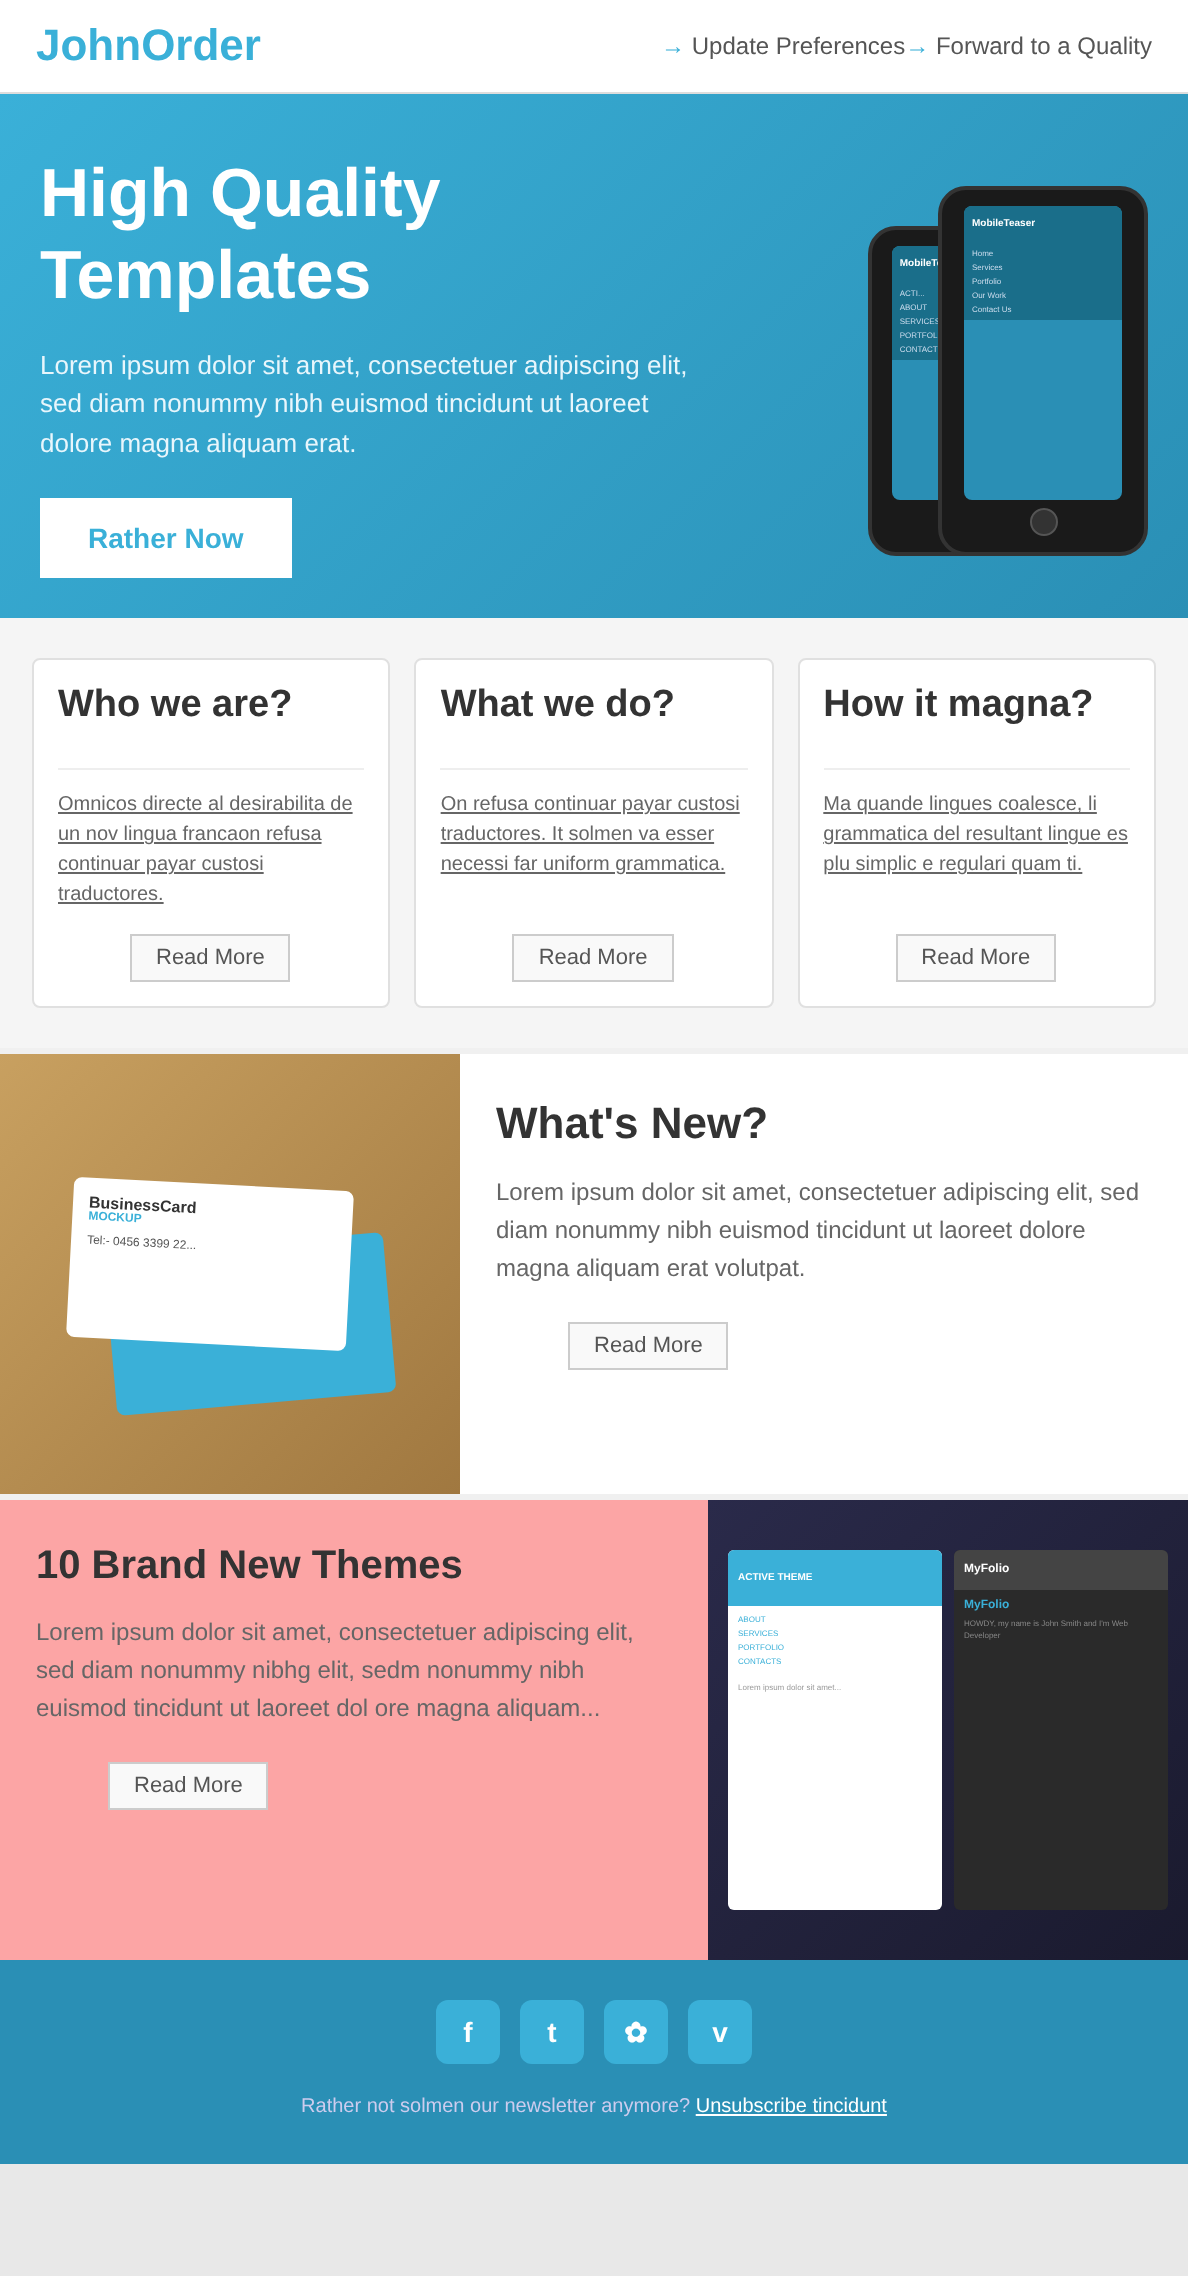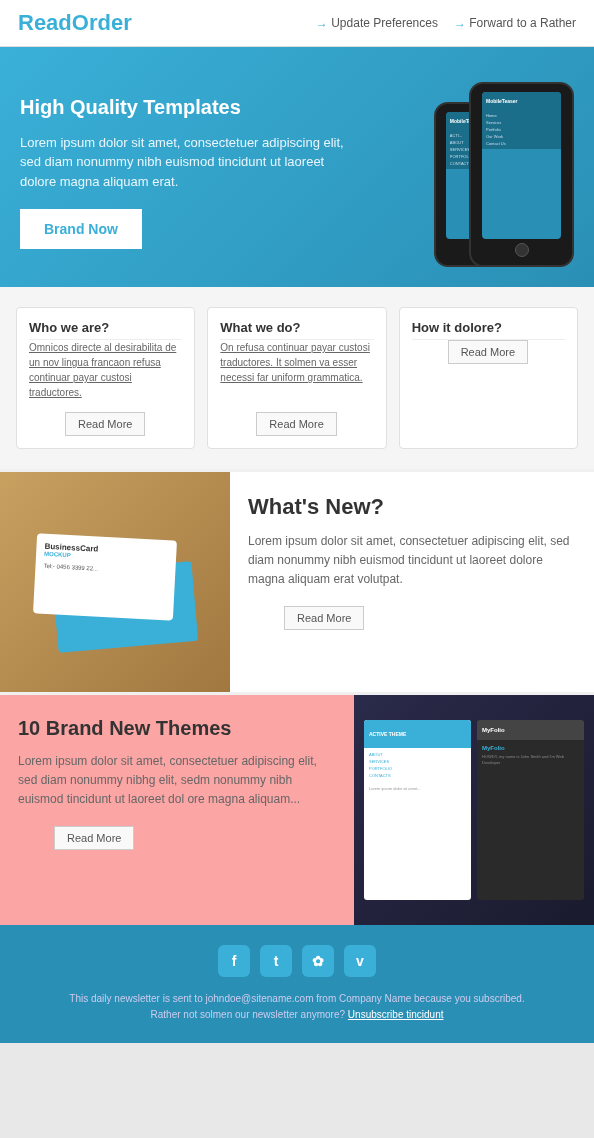--- a/index.html
+++ b/index.html
@@ -28,21 +28,20 @@
     .logo {
       font-size: 22px;
       font-weight: bold;
       color: #444;
     }
     .logo span {
       color: #3ab0d8;
     }
     .header-links {
       display: flex;
-      gap: 16px;
       font-size: 12px;
       align-items: flex-end;
     }
     .header-links a {
       color: #555;
       text-decoration: none;
     }
     .header-links a::before {
       content: '→ ';
       color: #3ab0d8;
@@ -56,21 +55,21 @@
       align-items: center;
       min-height: 240px;
       position: relative;
       overflow: hidden;
     }
     .hero-text {
       flex: 1;
       padding-right: 10px;
     }
     .hero-text h1 {
-      font-size: 20px;
+      font-size: 34px;
       font-weight: bold;
       color: #fff;
       margin-bottom: 14px;
       line-height: 1.2;
     }
     .hero-text p {
       font-size: 13px;
       color: #e8f6fc;
       margin-bottom: 18px;
       line-height: 1.5;
@@ -173,24 +172,25 @@
     .col-card {
       flex: 1;
       background: #fff;
       border: 1px solid #e0e0e0;
       border-radius: 4px;
       padding: 12px;
       display: flex;
       flex-direction: column;
     }
     .col-card h3 {
-      font-size: 13px;
+      font-size: 19px;
       font-weight: bold;
       color: #333;
-      padding-bottom: 4px;
+      margin-bottom: 10px;
+      padding-bottom: 20px;
       border-bottom: 1px solid #eee;
     }
     .col-card p {
       font-size: 10px;
       color: #666;
       line-height: 1.5;
       flex: 1;
       margin-bottom: 12px;
       text-decoration: underline;
     }
@@ -448,33 +448,33 @@
       margin-top: 4px;
     }
   </style>
 </head>
 <body>
 
 <div class="email-wrapper">
 
   <div class="header">
     <div class="logo">
-      <span>Read</span><span>Order</span>
+      <span>John</span><span>Order</span>
     </div>
     <div class="header-links">
       <a href="#">Update Preferences</a>
-      <a href="#">Forward to a Rather</a>
+      <a href="#">Forward to a Quality</a>
     </div>
   </div>
 
   <div class="hero">
     <div class="hero-text">
       <h1>High Quality Templates</h1>
       <p>Lorem ipsum dolor sit amet, consectetuer adipiscing elit, sed diam nonummy nibh euismod tincidunt ut laoreet dolore magna aliquam erat.</p>
-      <a href="#" class="btn-order">Brand Now</a>
+      <a href="#" class="btn-order">Rather Now</a>
     </div>
     <div class="hero-image">
       <div class="phone-group">
 
         <div class="phone-back">
           <div class="phone-body">
             <div class="phone-screen">
               <div class="phone-screen-header">
                 <span>MobileTeaser</span>
               </div>
@@ -516,21 +516,22 @@
       <h3>Who we are?</h3>
       <p>Omnicos directe al desirabilita de un nov lingua francaon refusa continuar payar custosi traductores.</p>
       <a href="#" class="btn-read-more">Read More</a>
     </div>
     <div class="col-card">
       <h3>What we do?</h3>
       <p>On refusa continuar payar custosi traductores. It solmen va esser necessi far uniform grammatica.</p>
       <a href="#" class="btn-read-more">Read More</a>
     </div>
     <div class="col-card">
-      <h3>How it dolore?</h3>
+      <h3>How it magna?</h3>
+      <p>Ma quande lingues coalesce, li grammatica del resultant lingue es plu simplic e regulari quam ti.</p>
       <a href="#" class="btn-read-more">Read More</a>
     </div>
   </div>
 
   <div class="whats-new-section">
     <div class="whats-new-image">
       <div class="business-card-mockup">
         <div class="card-stack">
           <div class="card-item card-back">
             <span style="color:#fff;font-size:7px;font-weight:bold;">BusinessCard</span>
@@ -590,21 +591,20 @@
   </div>
 
   <div class="footer">
     <div class="social-icons">
       <div class="social-icon">f</div>
       <div class="social-icon">t</div>
       <div class="social-icon">✿</div>
       <div class="social-icon">v</div>
     </div>
     <div class="footer-text">
-      <div>This daily newsletter is sent to johndoe@sitename.com from Company Name because you subscribed.</div>
       <div>
         <span>Rather not solmen our newsletter anymore?</span>
         <a href="#">Unsubscribe tincidunt</a>
       </div>
     </div>
   </div>
 
 </div>
 
 </body></html>

